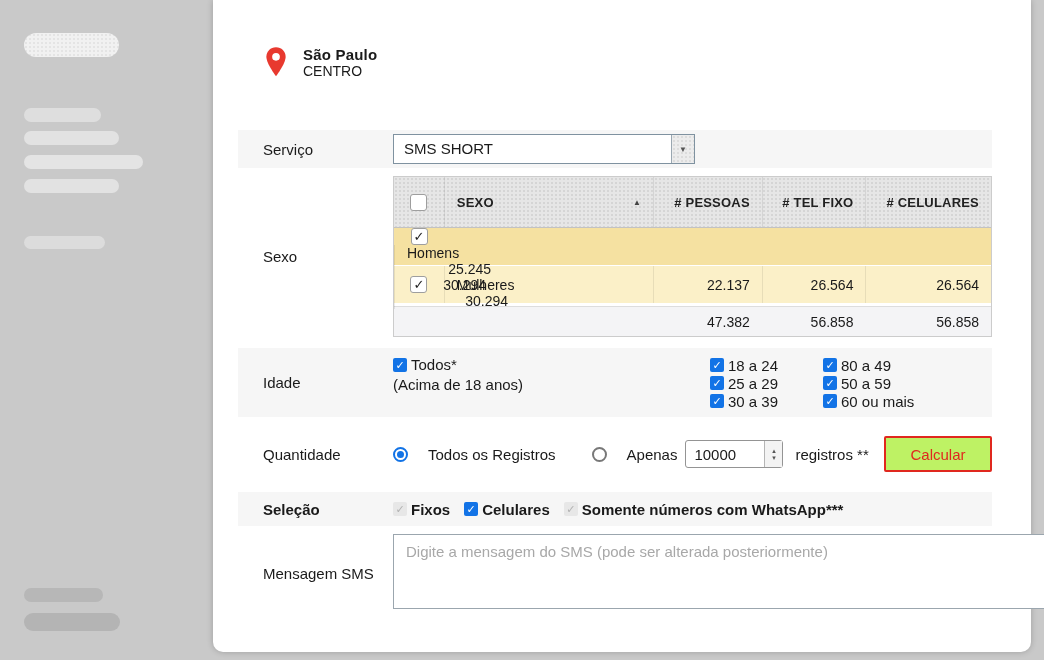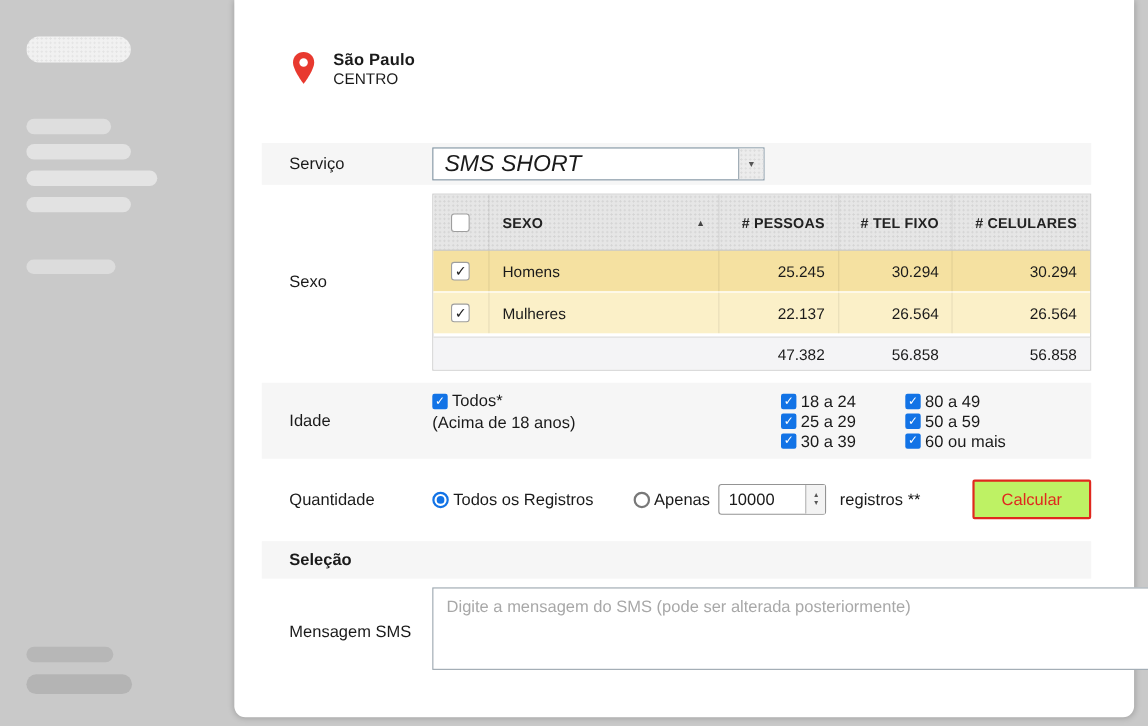--- a/index.html
+++ b/index.html
@@ -29,30 +29,30 @@
   .loc-district{font-size:14px;}
 
   .row{margin-left:25px;width:754px;display:flex;box-sizing:border-box;}
   .strip{background:#f6f6f6;}
   .lbl{width:155px;padding-left:25px;box-sizing:border-box;font-size:15px;display:flex;align-items:center;}
   .content{width:599px;}
 
   
   .servico{margin-top:50px;height:38px;align-items:center;}
   .combo{display:flex;width:302px;height:30px;border:1px solid #7f92a0;background:#fff;box-sizing:border-box;}
-  .combo-text{flex:1;font-size:21px;line-height:28px;padding:0 10px;white-space:nowrap;overflow:hidden;font-style:italic;}
+  .combo-text{flex:1;font-size:15px;line-height:28px;padding:0 10px;white-space:nowrap;overflow:hidden;}
   .combo-btn{width:22px;border-left:1px solid #9aa7b1;display:flex;align-items:center;justify-content:center;
     font-size:8px;color:#555;background-color:#ececec;background-image:radial-gradient(#dcdcdc 1px,transparent 1px);background-size:4px 4px;cursor:pointer;}
 
   
   .sexo{margin-top:8px;align-items:center;}
   .table{width:599px;border:1px solid #ccc;box-sizing:border-box;font-size:14px;}
   .t-head{display:flex;height:50px;background-color:#e6e6e6;background-image:radial-gradient(#d5d5d5 1px,transparent 1px);background-size:4px 4px;border-bottom:1px solid #c2c2c2;}
   .t-row{display:flex;height:37px;}
-  .t-row.r0{background:#f5e1a1;}
+  .t-row.r0{background:#f5e1a1;flex-direction:column;}
   .t-row.r1{background:#fbf0c8;border-top:1px solid #fff;}
   .t-foot{display:flex;height:29px;background:#f4f4f6;border-top:1px solid #ddd;margin-top:3px;}
   .c{display:flex;align-items:center;box-sizing:border-box;border-left:1px solid rgba(0,0,0,.08);}
   .c0{width:50px;justify-content:center;border-left:none;}
   .c1{width:210px;padding:0 12px;}
   .c2{width:109px;}
   .c3{width:104px;}
   .c4{width:126px;}
   .num{justify-content:flex-end;padding-right:12px;}
   .th{font-weight:bold;font-size:13px;letter-spacing:.2px;color:#222;}
@@ -84,21 +84,21 @@
   .ck-line{display:flex;align-items:center;}
   .ck-line .cb,.ck-line .radio{margin-right:4px;}
   .note{font-size:15px;margin-top:3px;}
   .rcol{display:flex;flex-direction:column;}
   .rcol .ck-line{height:18px;}
   .rcol1{width:113px;}
 
   
   .qtd{margin-top:17px;height:40px;align-items:center;}
   .qtd-content{display:flex;align-items:center;font-size:15px;}
-  .lab{margin-left:4px;white-space:nowrap;}
+  .lab{margin-left:20px;white-space:nowrap;}
   .g-apenas{margin-left:36px;}
   .qty{display:flex;width:98px;height:28px;border:1px solid #949494;border-radius:3px;background:#fff;box-sizing:border-box;margin-left:8px;}
   .qty input{flex:1;min-width:0;border:none;outline:none;font-size:15px;padding:0 0 0 8px;font-family:inherit;color:#1a1a1a;background:transparent;}
   .spin{width:17px;border-left:1px solid #b5b5b5;background:#f3f3f3;display:flex;flex-direction:column;
     align-items:center;justify-content:center;font-size:7px;line-height:7px;color:#555;cursor:pointer;}
   .reg{margin-left:12px;white-space:nowrap;}
   .calc-btn{margin-left:auto;width:108px;height:36px;background:#bef264;border:2px solid #e0281e;border-radius:2px;
     color:#e0281e;font-size:15px;font-family:inherit;cursor:pointer;}
 
   
@@ -247,20 +247,34 @@
           <input type="text" value="10000" style="">
           <span class="spin">▴<br>▾</span>
         </span>
         <span class="reg">registros **</span>
         <button class="calc-btn">Calcular</button>
       </div>
     </div>
 
     <div class="row strip sel">
       <div class="lbl">Seleção</div>
+      <div class="content sel-content">
+        <span class="ck-line">
+          <span class="cb cb-dis"></span>
+          <span>Fixos</span>
+        </span>
+        <span class="ck-line">
+          <span class="cb cb-blue"></span>
+          <span>Celulares</span>
+        </span>
+        <span class="ck-line">
+          <span class="cb cb-dis"></span>
+          <span>Somente números com WhatsApp***</span>
+        </span>
+      </div>
     </div>
 
     <div class="row msg">
       <div class="lbl">Mensagem SMS</div>
       <div class="content">
         <textarea placeholder="Digite a mensagem do SMS (pode ser alterada posteriormente)" style=""></textarea>
       </div>
     </div>
 
   </div>

